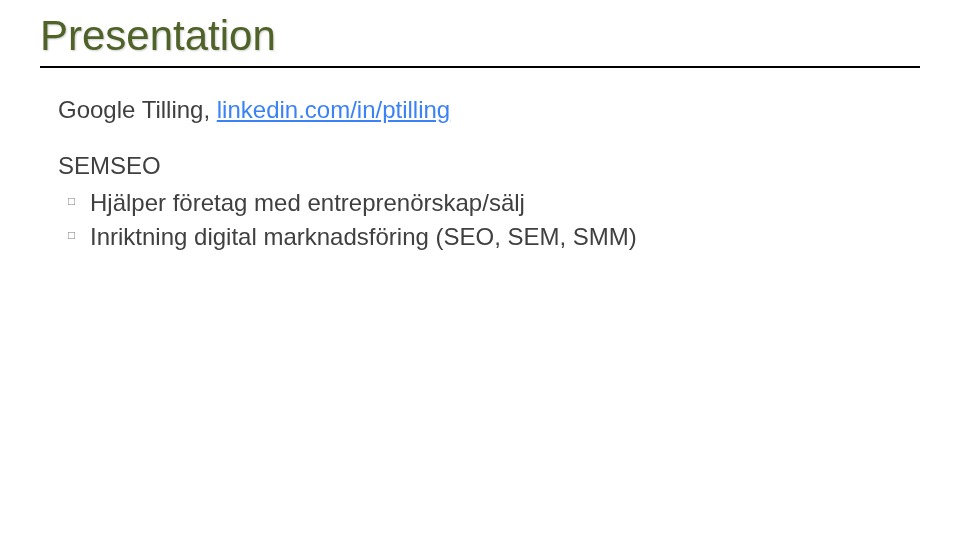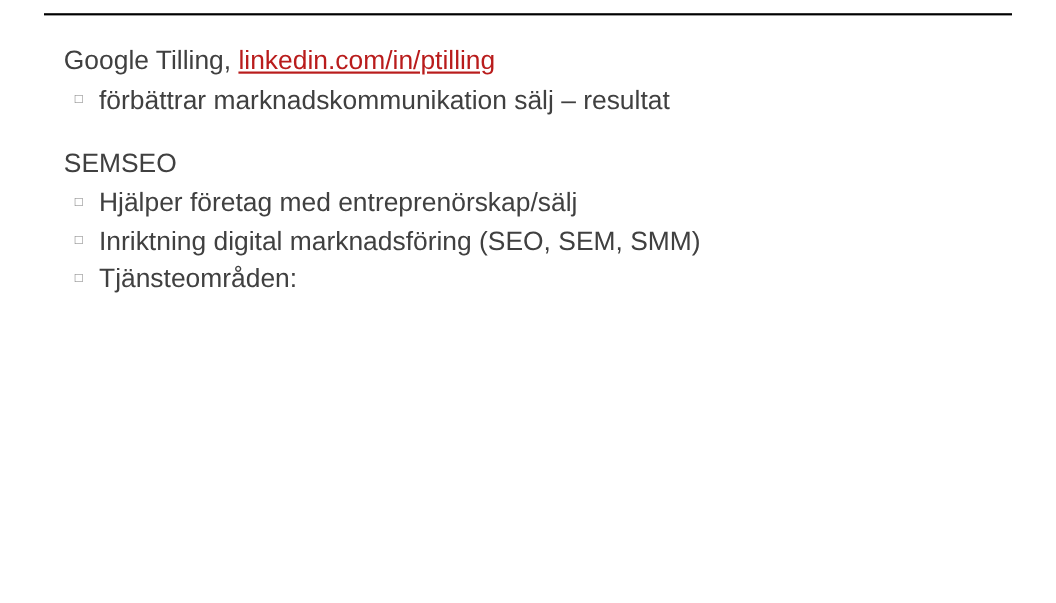--- a/index.html
+++ b/index.html
@@ -37,21 +37,21 @@
     font-family: Arial, Helvetica, sans-serif;
     font-size: 24px;
     color: #404040;
     line-height: 1.35;
   }
   .author-line {
     margin: 0 0 4px 0;
     padding-left: 18px;
   }
   .link {
-    color: #b91c1c;
+    color: #3b82f6;
     text-decoration: underline;
   }
   ul.top {
     list-style: none;
     margin: 0 0 0 0;
     padding: 0 0 0 28px;
   }
   ul.top > li {
     position: relative;
     padding-left: 22px;
@@ -70,37 +70,34 @@
   }
   .sub-dash {
     margin: 0 0 0 58px;
   }
 </style>
 </head>
 <body>
 
 <div class="slide">
 
+  <h1 class="title">Presentation</h1>
   <hr class="divider">
 
   <div class="body">
 
     <p class="author-line">
       <span>Google Tilling, </span><a href="#" class="link">linkedin.com/in/ptilling</a>
     </p>
 
     <ul class="top">
-      <li><span>förbättrar marknadskommunikation sälj – resultat</span></li>
     </ul>
 
     <p class="section-label">SEMSEO</p>
 
     <ul class="top">
       <li><span>Hjälper företag med entreprenörskap/sälj</span></li>
       <li><span>Inriktning digital marknadsföring (SEO, SEM, SMM)</span></li>
-      <li>
-        <span>Tjänsteområden:</span>
-      </li>
     </ul>
 
 
   </div>
 </div>
 
 </body></html>

